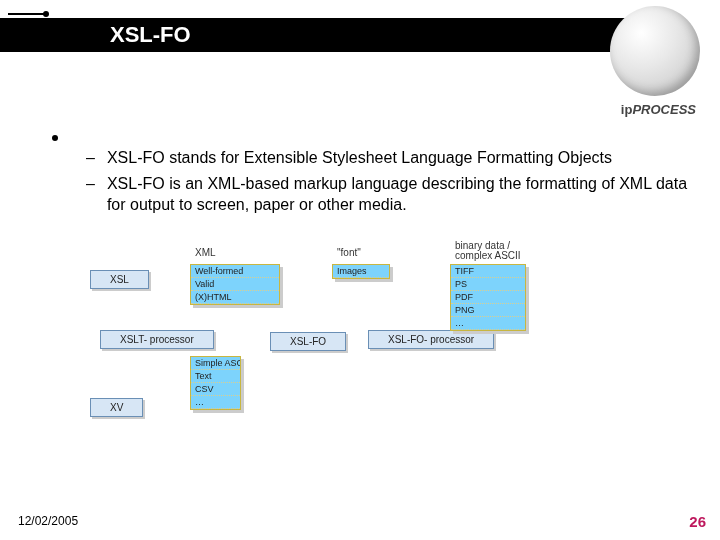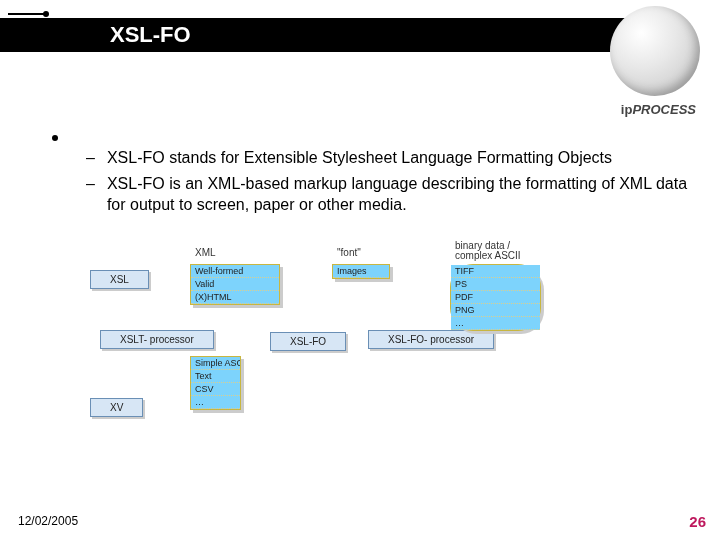--- a/index.html
+++ b/index.html
@@ -192,21 +192,21 @@
     <div class="lbl">Text</div>
     <div class="lbl">CSV</div>
     <div class="lbl">…</div>
   </div>
 
   <div class="col" style="top:18px; left:172px; width:58px;">
     <div class="col-header">"font"</div>
     <div class="lbl">Images</div>
   </div>
 
-  <div class="col" style="top:18px; left:290px; width:91px;border-radius:23px;">
+  <div class="col" style="top:18px; left:290px; width:76px;">
     <div class="col-header" style="white-space:pre; line-height:1; top:-24px;">binary data /
 complex ASCII</div>
     <div class="lbl">TIFF</div>
     <div class="lbl">PS</div>
     <div class="lbl">PDF</div>
     <div class="lbl">PNG</div>
     <div class="lbl">…</div>
   </div>
 </div>
 

